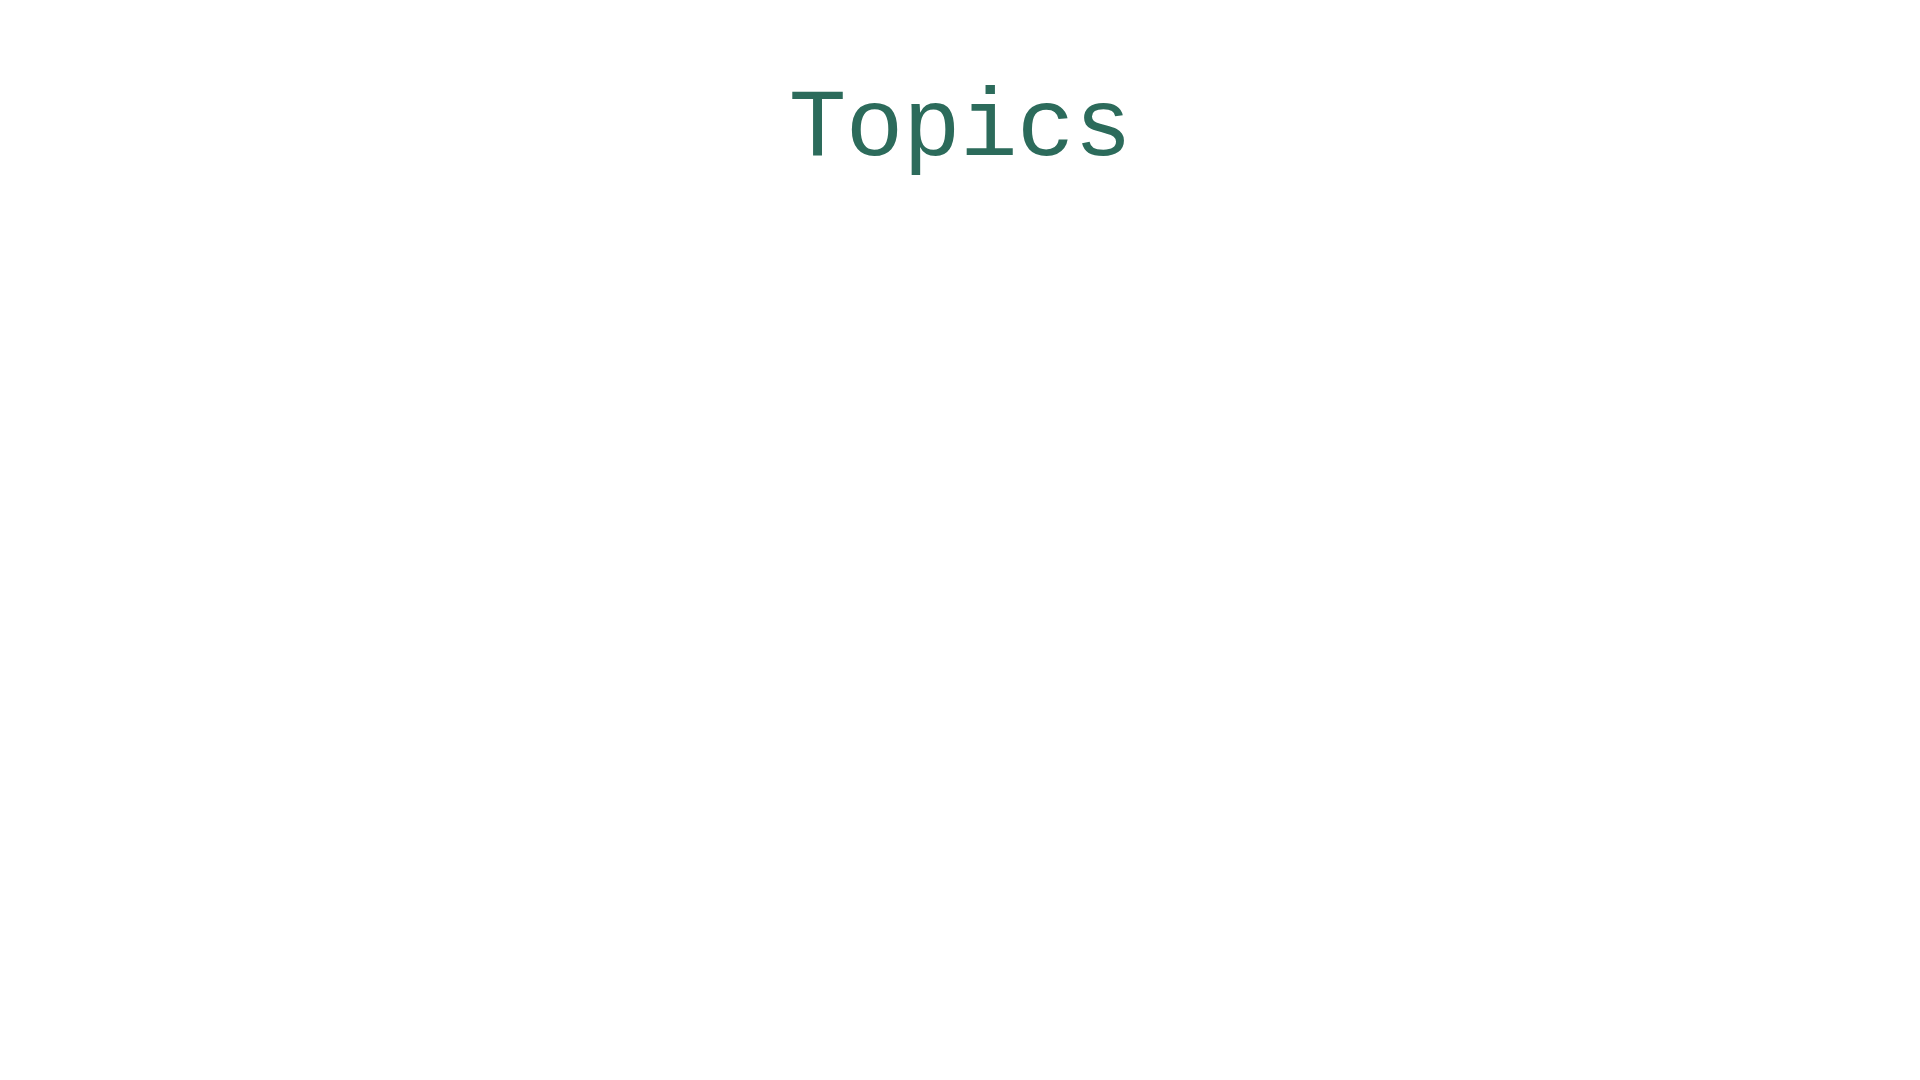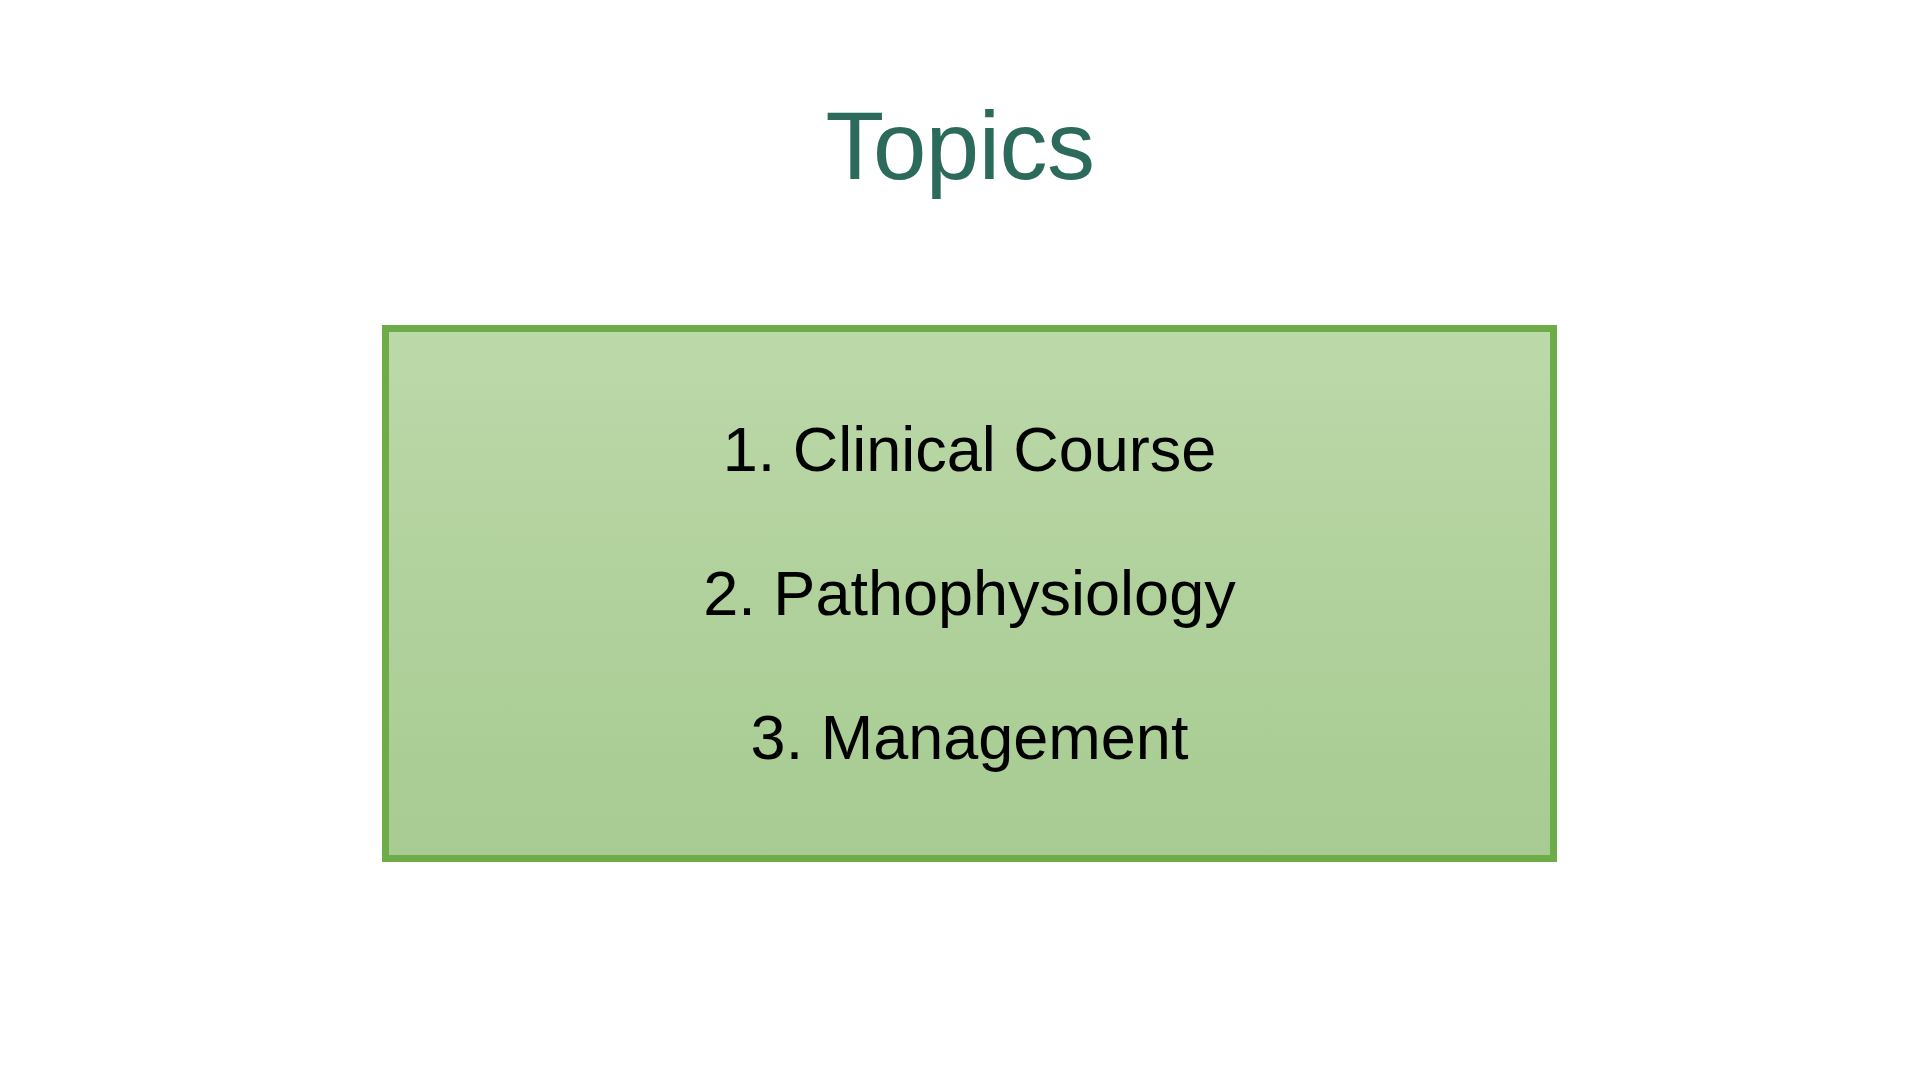--- a/index.html
+++ b/index.html
@@ -19,24 +19,24 @@
   .slide {
     position: relative;
     width: 1920px;
     height: 1080px;
     background: #ffffff;
   }
 
   .slide-title {
     position: absolute;
     left: 0;
-    top: 94px;
+    top: 78px;
     width: 1920px;
     text-align: center;
-    font-family: Liberation Sans, sans-serif;
+    font-family: Liberation Mono, monospace;
     font-weight: 400;
     font-size: 96px;
     line-height: 1.08;
     letter-spacing: -0.5px;
     color: #2C6B5B;
     white-space: nowrap;
   }
 
   .topics-box {
     position: absolute;
@@ -76,29 +76,14 @@
     width: 100%;
   }
 </style>
 </head>
 <body>
 
 <div class="slide">
 
   <div class="slide-title">Topics</div>
 
-  <div class="topics-box">
-    <div class="topics-list">
-
-      <div class="topic-line">1. Clinical Course</div>
-
-      <div class="topic-gap"></div>
-
-      <div class="topic-line">2. Pathophysiology</div>
-
-      <div class="topic-gap"></div>
-
-      <div class="topic-line">3. Management</div>
-
-    </div>
-  </div>
 
 </div>
 
 </body></html>

